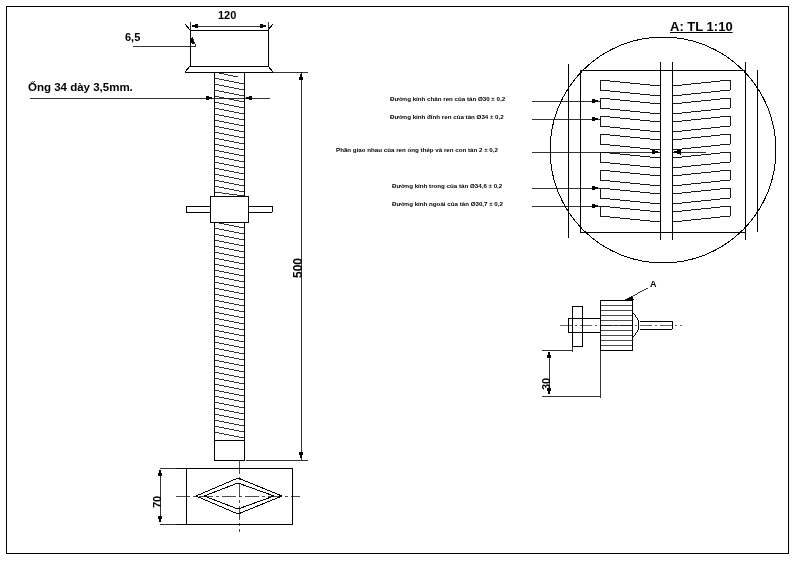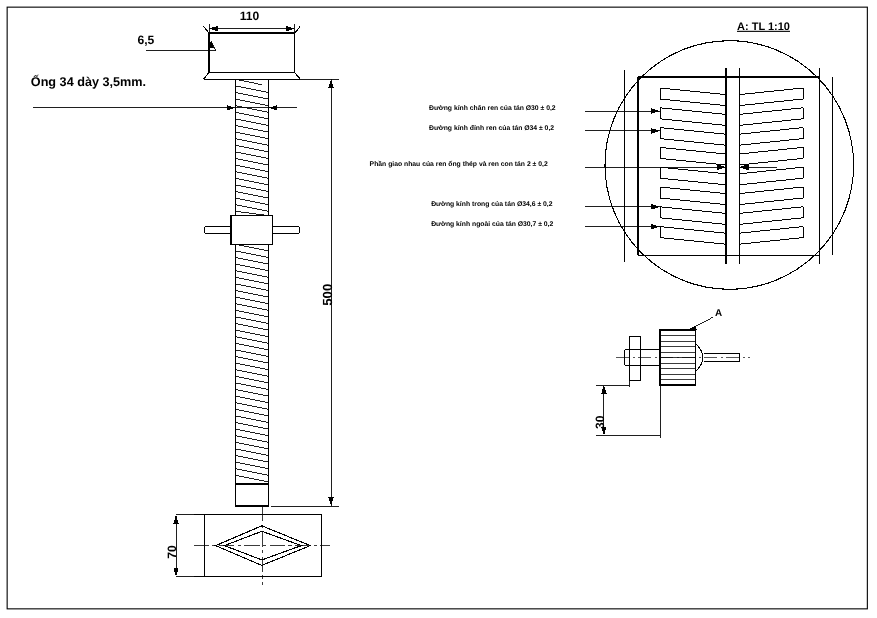--- a/index.html
+++ b/index.html
@@ -55,21 +55,21 @@
   }
   .dim-lg {
     font-size: 12px;
     font-weight: bold;
   }
   .title-note {
     font-size: 11.5px;
     font-weight: bold;
   }
   .detail-title {
-    font-size: 10px;
+    font-size: 13px;
     font-weight: bold;
     text-decoration: underline;
   }
   .letter {
     font-size: 9px;
     font-weight: bold;
   }
 </style>
 </head>
 <body>
@@ -320,25 +320,25 @@
         <line x1="549" y1="356" x2="549" y2="390"></line>
         <path d="M549,350 L546.5,358 L551.5,358 Z" fill="#000000" stroke="none"></path>
         <path d="M549,396 L546.5,388 L551.5,388 Z" fill="#000000" stroke="none"></path>
         <line x1="572" y1="346" x2="572" y2="352"></line>
         <line x1="600" y1="350" x2="600" y2="398"></line>
       </g>
 
     </g>
   </svg>
 
-  <div class="lbl dim" style="left:218px; top:10px;">110</div>
+  <div class="lbl dim" style="left:218px; top:10px;">120</div>
 
   <div class="lbl dim" style="left:125px; top:32px;">6,5</div>
 
-  <div class="lbl title-note" style="left:28px; top:70px;">Ống 34 dày 3,5mm.</div>
+  <div class="lbl title-note" style="left:28px; top:82px;">Ống 34 dày 3,5mm.</div>
 
   <div class="lbl dim-lg vert" style="left:292px; top:278px;">500</div>
 
   <div class="lbl dim vert" style="left:152px; top:508px;">70</div>
 
   <div class="lbl dim vert" style="left:541px; top:390px;">30</div>
 
   <div class="lbl detail-title" style="left:670px; top:20px;">A: TL 1:10</div>
 
   <div class="lbl letter" style="left:650px; top:280px;">A</div>

